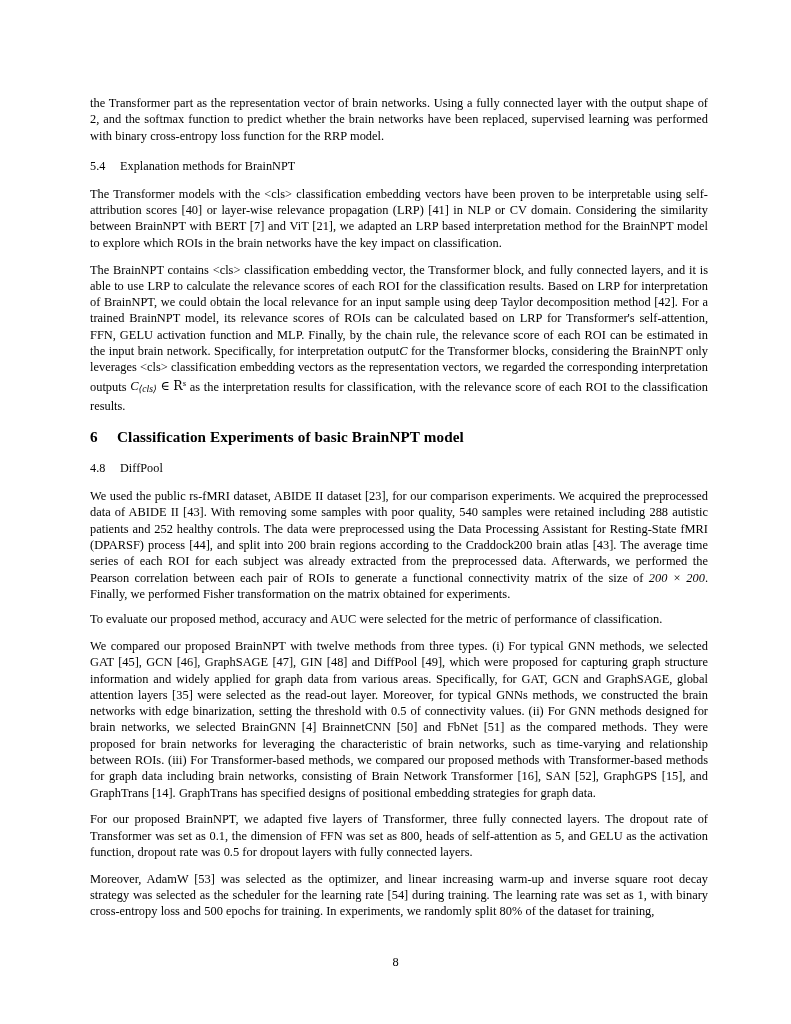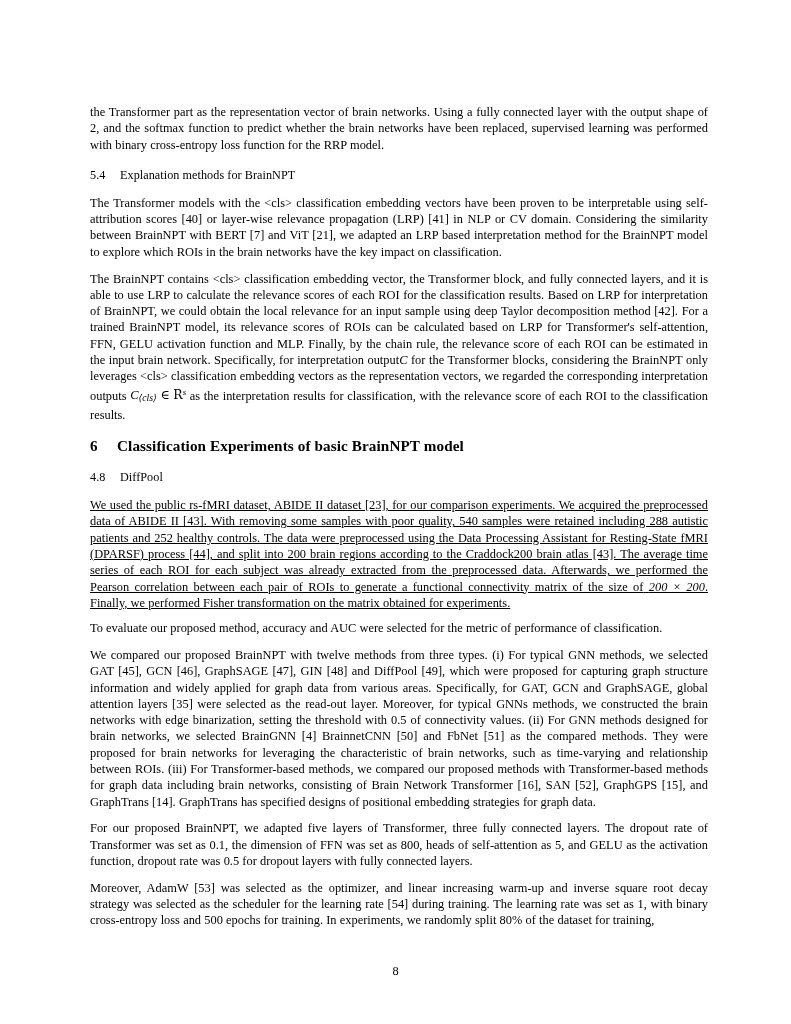--- a/index.html
+++ b/index.html
@@ -11,21 +11,21 @@
   body {
     width: 791px;
     height: 1024px;
     position: relative;
     font-family: "Liberation Serif", "DejaVu Serif", serif;
     color: #000000;
     overflow: hidden;
   }
   .page {
     position: absolute;
-    left: 0; top: 12px;
+    left: 0; top: 3px;
     width: 791px;
     height: 724px;
     background: #ffffff;
   }
   .content {
     position: absolute;
     left: 90px;
     top: 92px;
     width: 618px;
   }
@@ -33,21 +33,20 @@
     margin: 0 0 10.5px 0;
     font-size: 12.4px;
     line-height: 16.3px;
     text-align: justify;
     text-justify: inter-word;
     hyphens: none;
     word-spacing: 0.01em;
   }
   p.para.tight {
     margin-bottom: 9px;
-    text-decoration: underline;
   }
   h2.sec {
     margin: 13px 0 4px 0;
     font-size: 15.2px;
     line-height: 19px;
     font-weight: bold;
     letter-spacing: 0.1px;
   }
   h2.sec .num {
     display: inline-block;

